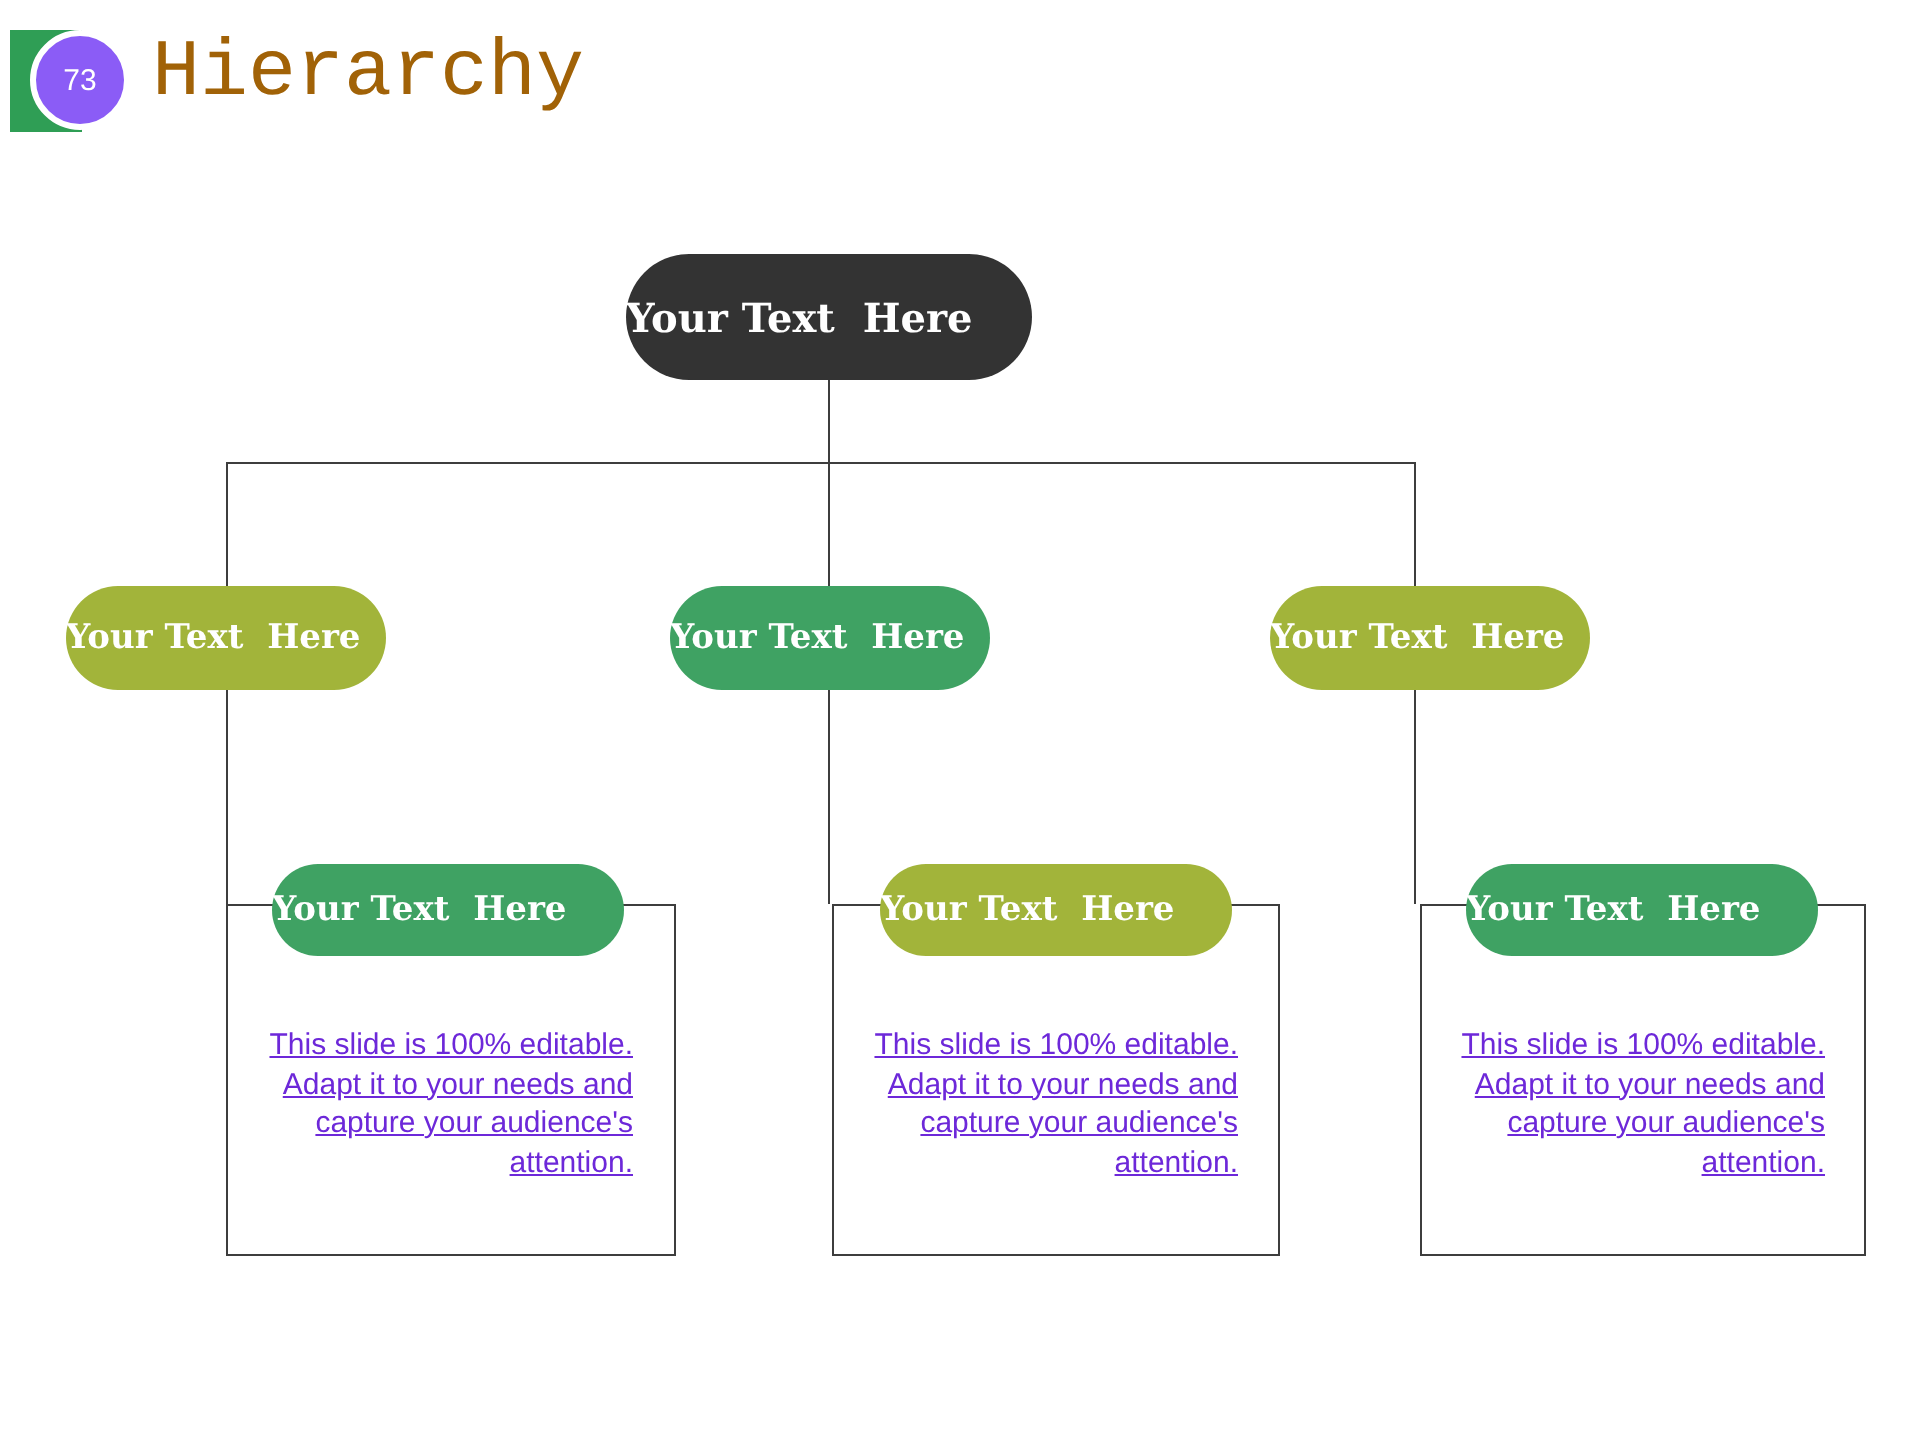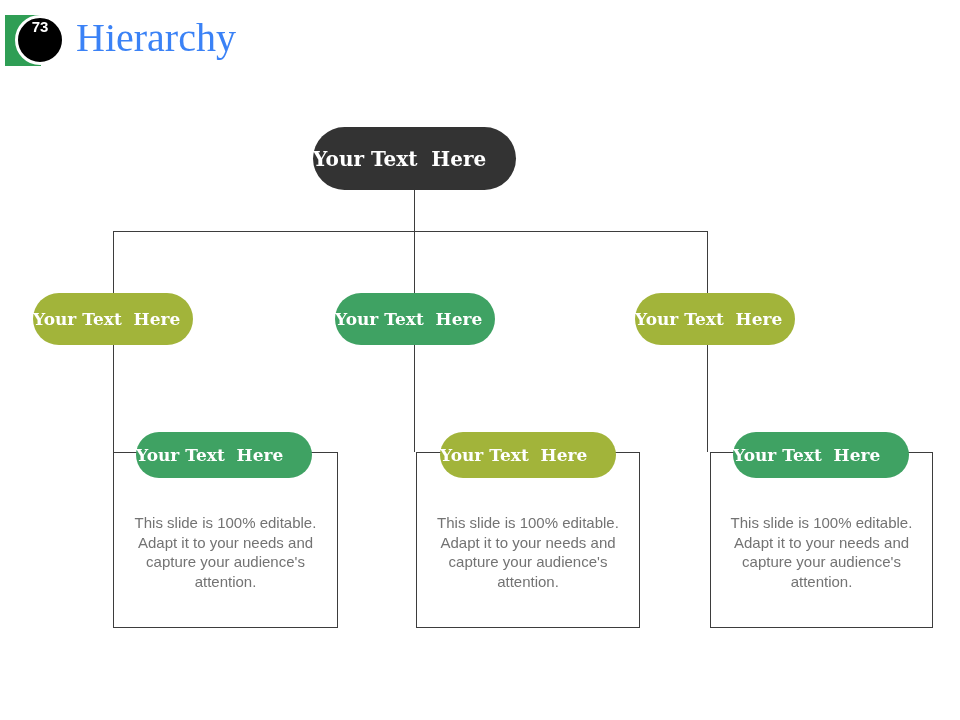--- a/index.html
+++ b/index.html
@@ -5,27 +5,27 @@
   html,body { margin:0; padding:0; background:#ffffff; }
   .canvas {
     position:relative; width:960px; height:720px; background:#ffffff;
     font-family:"Liberation Sans", sans-serif; overflow:hidden;
   }
 
   
   .badge-rect { position:absolute; left:5px; top:15px; width:36px; height:51px; background:#2f9e55; }
   .badge-circle {
     position:absolute; left:15px; top:15px; width:44px; height:44px;
-    background:#000000; border:3px solid #ffffff; border-radius:50%;
-    display:flex; justify-content:center;
-    color:#ffffff; font-size:15px; font-weight:bold;
+    background:#8b5cf6; border:3px solid #ffffff; border-radius:50%;
+    display:flex; align-items:center; justify-content:center;
+    color:#ffffff; font-size:15px; font-weight:normal;
   }
   .slide-title {
     position:absolute; left:76px; top:14px; height:48px; line-height:48px;
-    font-family:Liberation Serif, serif; font-size:40px; color:#3b82f6;
+    font-family:Liberation Mono, monospace; font-size:40px; color:#a16207;
   }
 
   
   .vline, .hline { position:absolute; background:#3d3d3d; z-index:1; }
   .vline { width:1px; }
   .hline { height:1px; }
   .line-root { left:414px; top:190px; height:262px; }   
   .line-h    { left:113px; top:231px; width:595px; }
   .line-left { left:113px; top:231px; height:221px; }
   .line-right{ left:707px; top:231px; height:221px; }
@@ -52,22 +52,22 @@
 
   
   .card {
     position:absolute; top:452px; height:176px; background:#ffffff;
     border:1px solid #3d3d3d; z-index:2; box-sizing:border-box;
   }
   .card.pos-left   { left:113px; width:225px; }
   .card.pos-middle { left:416px; width:224px; }
   .card.pos-right  { left:710px; width:223px; }
   .card p {
-    width:182px; margin:60px auto 0; text-align:center;
-    font-size:15px; line-height:19.5px; color:#737373;
+    width:182px; margin:60px auto 0; text-align:right;
+    font-size:15px; line-height:19.5px; color:#6d28d9;text-decoration:underline;
   }
 </style>
 </head>
 <body>
 
 <div class="canvas">
 
   <div class="badge-rect"></div>
   <div class="badge-circle">
     <span>73</span>

